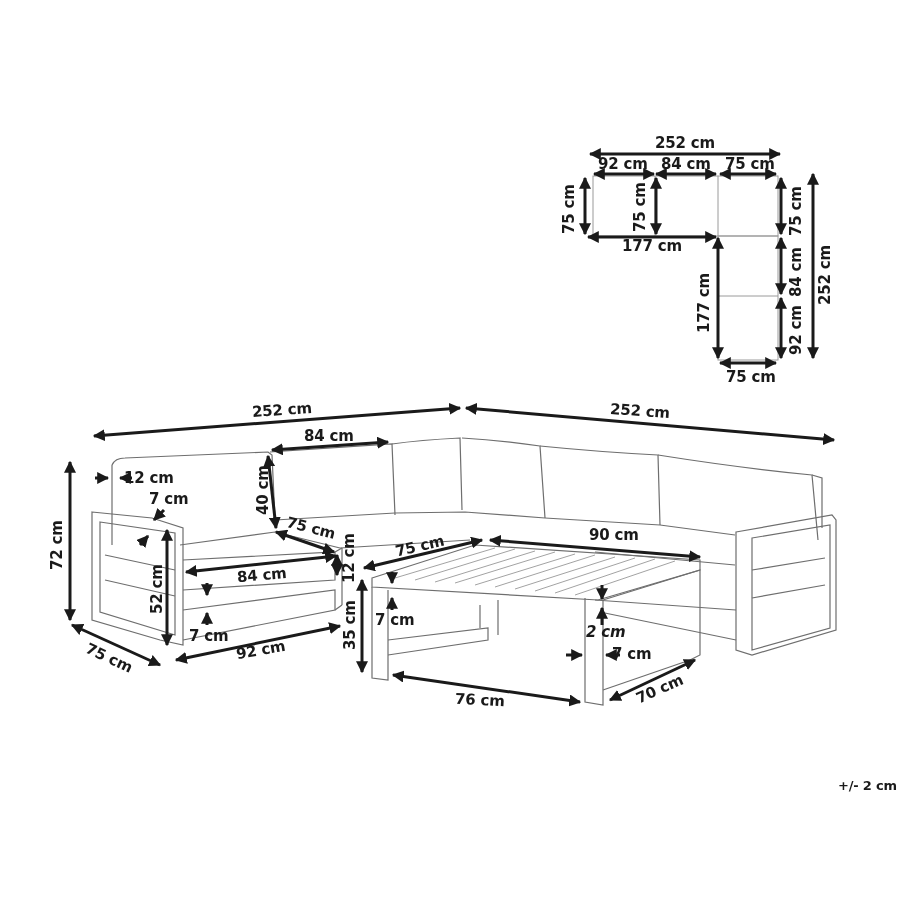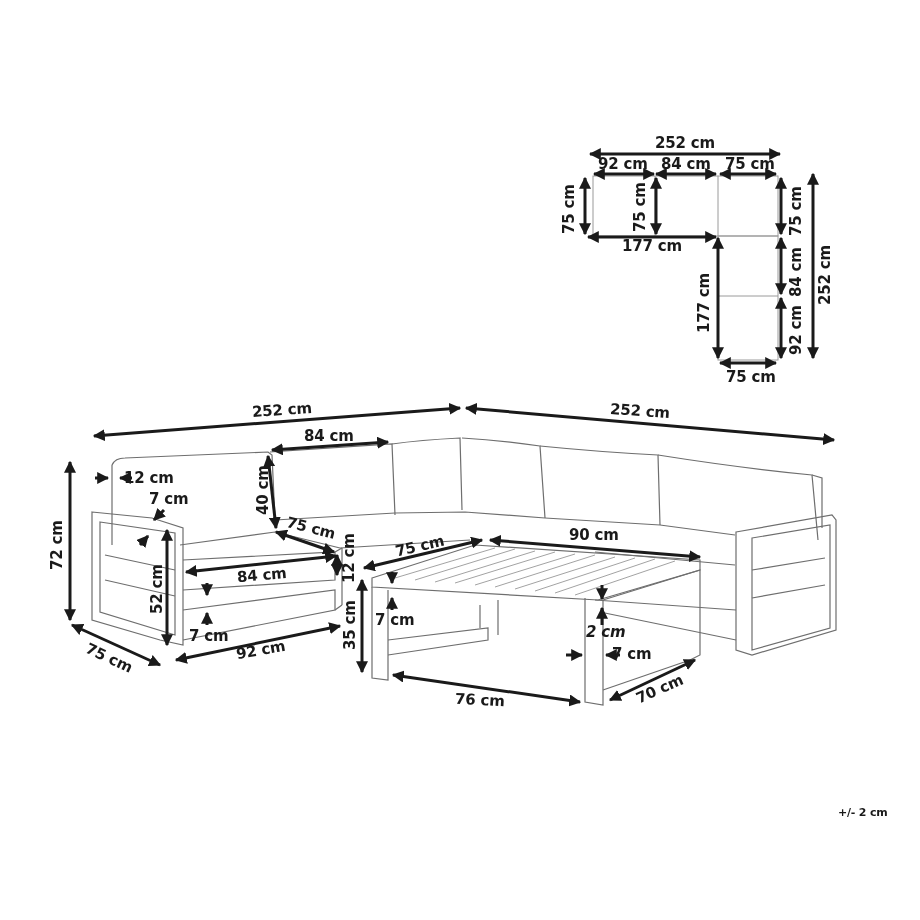--- a/index.html
+++ b/index.html
@@ -2,21 +2,21 @@
 <html><head>
 <meta charset="utf-8">
 <style>
   html, body { margin: 0; padding: 0; background: #ffffff; }
   body { width: 920px; height: 920px; position: relative; overflow: hidden;
          font-family: "DejaVu Sans", "Liberation Sans", sans-serif; }
   #canvas { position: absolute; left: 0; top: 0; width: 920px; height: 920px; }
   .lbl { position: absolute; font-weight: bold; font-size: 15px; color: #1a1a1a;
          white-space: nowrap; line-height: 1; letter-spacing: -0.2px; }
   .rot-90 { transform: rotate(-90deg); transform-origin: left top; }
-  .tol { font-size: 11px; margin-top: 28px; }
+  .tol { font-size: 13px; }
 </style>
 </head>
 <body>
 
 <svg id="canvas" viewBox="0 0 920 920" xmlns="http://www.w3.org/2000/svg">
   <defs>
     <marker id="ah" viewBox="0 0 10 10" refX="9" refY="5" markerWidth="4" markerHeight="4" orient="auto-start-reverse">
       <path d="M0,0 L10,5 L0,10 z" fill="#1a1a1a"></path>
     </marker>
   </defs>
@@ -148,21 +148,21 @@
 <span class="lbl rot-90" style="left:50px;top:570px;">72 cm</span>
 <span class="lbl" style="left:286px;top:521px;transform:rotate(14deg);">75 cm</span>
 <span class="lbl rot-90" style="left:342px;top:583px;">12 cm</span>
 <span class="lbl rot-90" style="left:150px;top:614px;">52 cm</span>
 <span class="lbl" style="left:237px;top:568px;transform:rotate(-5deg);">84 cm</span>
 <span class="lbl" style="left:189px;top:629px;">7 cm</span>
 <span class="lbl" style="left:84px;top:651px;transform:rotate(25deg);">75 cm</span>
 <span class="lbl" style="left:236px;top:643px;transform:rotate(-10deg);">92 cm</span>
 
 <span class="lbl" style="left:395px;top:539px;transform:rotate(-13deg);">75 cm</span>
-<span class="lbl" style="left:569px;top:528px;text-align:right;">90 cm</span>
+<span class="lbl" style="left:589px;top:528px;text-align:right;">90 cm</span>
 <span class="lbl rot-90" style="left:343px;top:650px;">35 cm</span>
 <span class="lbl" style="left:375px;top:613px;">7 cm</span>
 <span class="lbl" style="left:586px;top:625px;font-style:italic;">2 cm</span>
 <span class="lbl" style="left:612px;top:647px;">7 cm</span>
 <span class="lbl" style="left:455px;top:693px;transform:rotate(3deg);">76 cm</span>
 <span class="lbl" style="left:635px;top:682px;transform:rotate(-24deg);">70 cm</span>
 
 <span class="lbl tol" style="left:838px;top:779px;">+/- 2 cm</span>
 
 </body></html>

